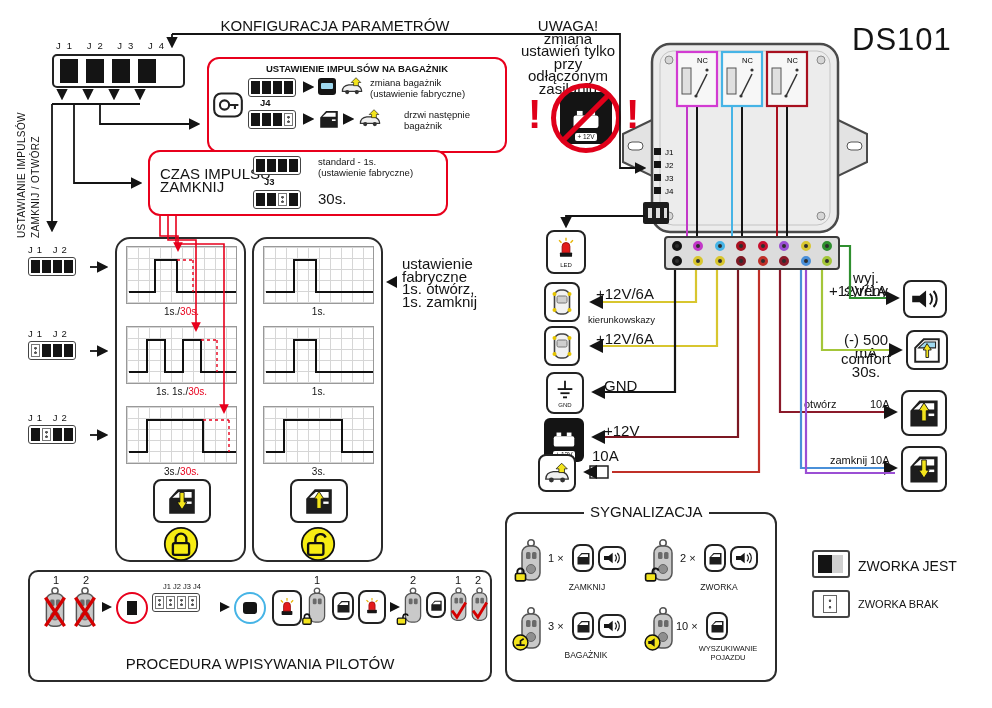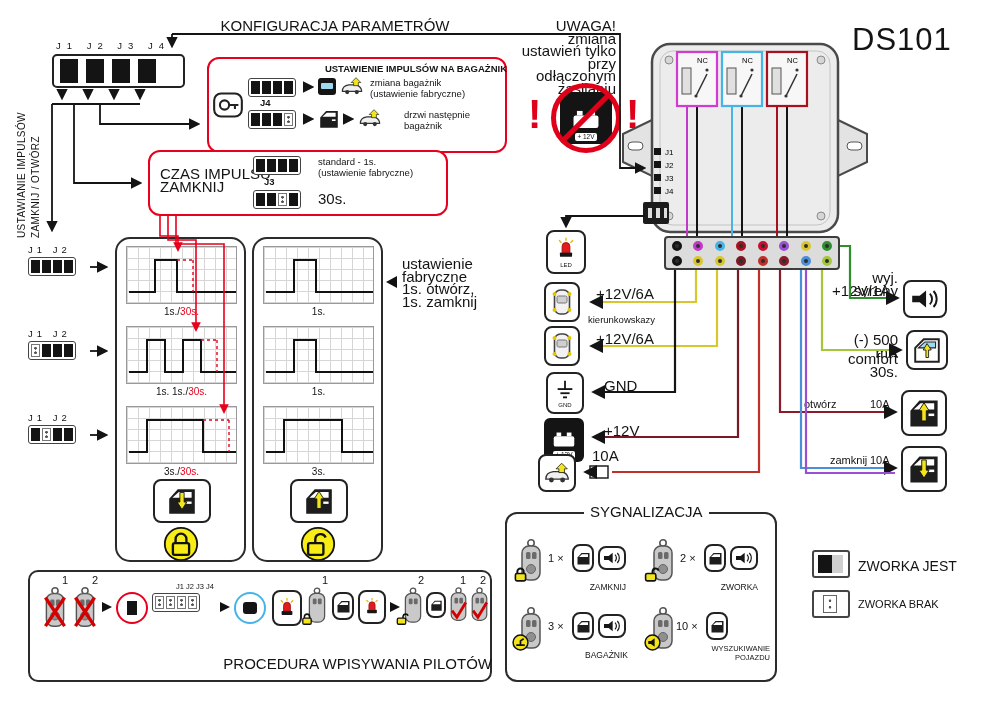--- a/index.html
+++ b/index.html
@@ -1,19 +1,19 @@
 <!DOCTYPE html>
 <html><head>
 <meta charset="utf-8">
 <style>
 *{margin:0;padding:0;box-sizing:border-box}
 html,body{width:992px;height:708px}
 body{position:relative;background:#fff;font-family:"Liberation Sans",sans-serif;color:#141414;overflow:hidden}
 .a{position:absolute}
-.c{text-align:right}
+.c{text-align:center}
 .lab{font-size:15px;line-height:12.5px}
 .sm{font-size:9.5px;line-height:11px}
 .tiny{font-size:8.5px;line-height:10px}
 .red{color:#e8001c}
 .z2{z-index:2}.z3{z-index:3}.z4{z-index:4}
 .overlay{position:absolute;left:0;top:0;z-index:6;pointer-events:none}
 .redbox{border:2px solid #e8001c;border-radius:12px;background:#fff;z-index:2}
 .panel{border:2px solid #2b2b2b;border-radius:15px;background:#fff;z-index:2}
 .cell{position:absolute;border:1px solid #999;background-image:
  repeating-linear-gradient(to right,#d6d6d6 0,#d6d6d6 1px,transparent 1px,transparent 11px),

